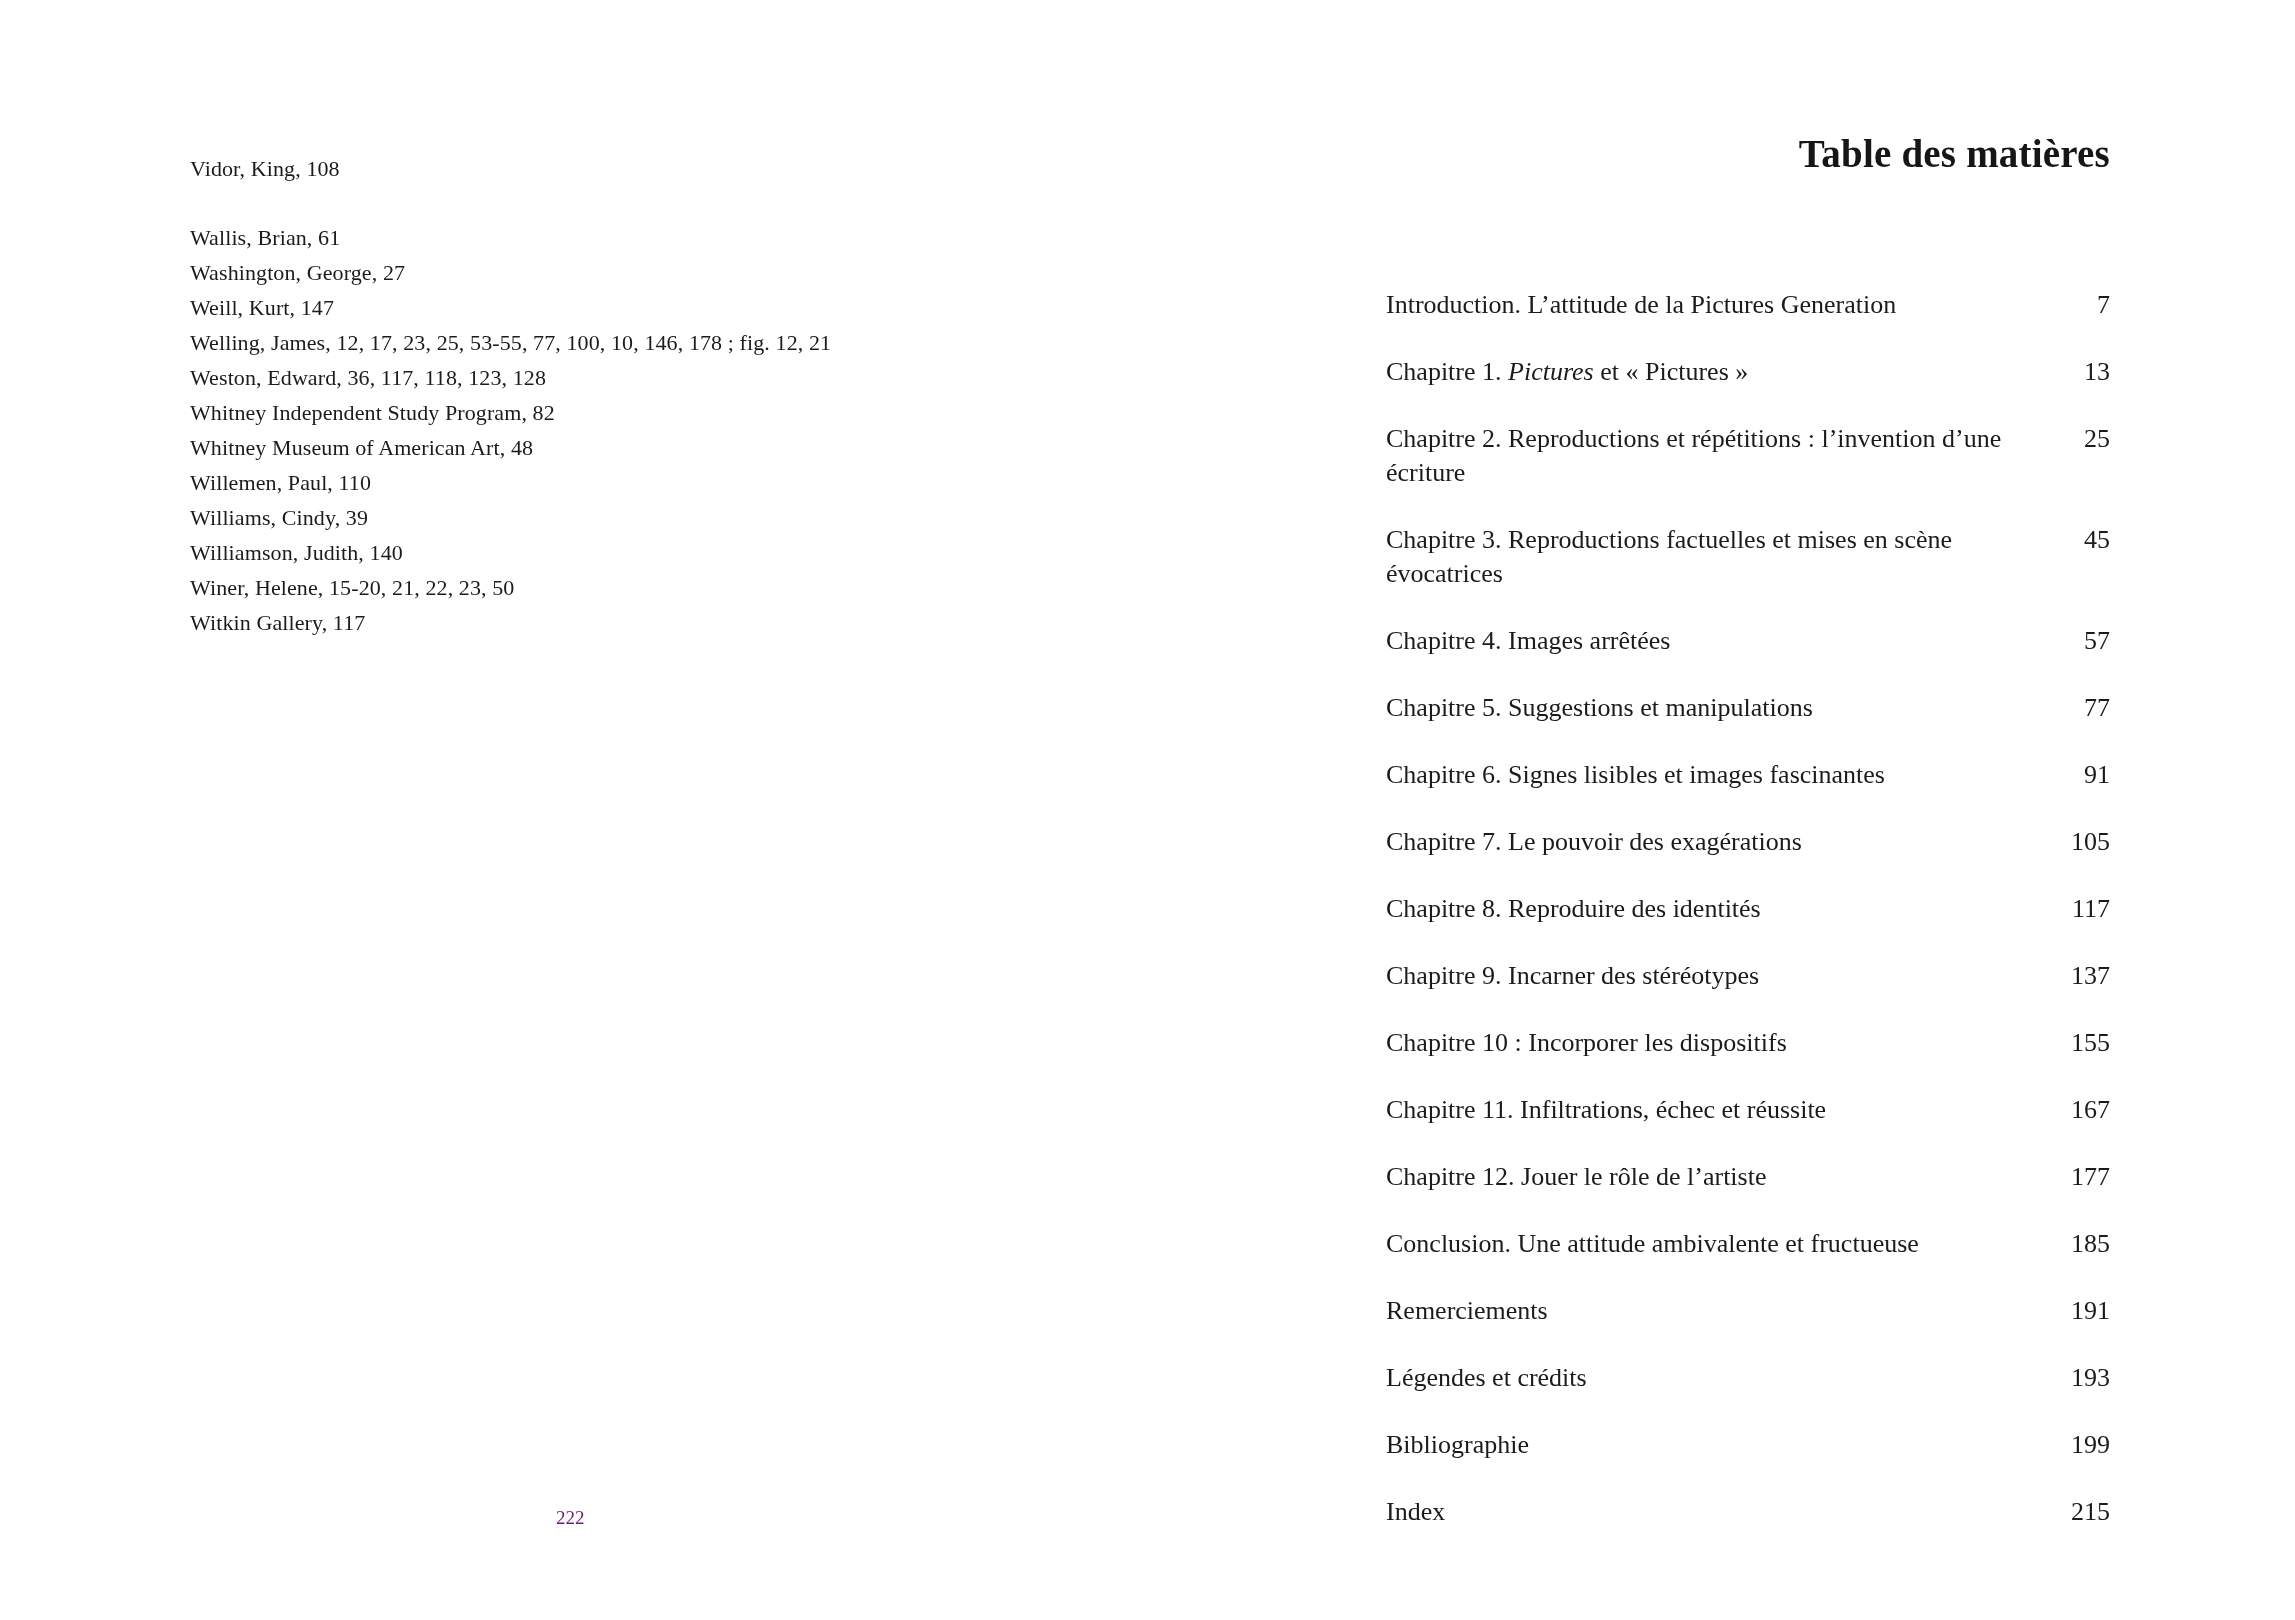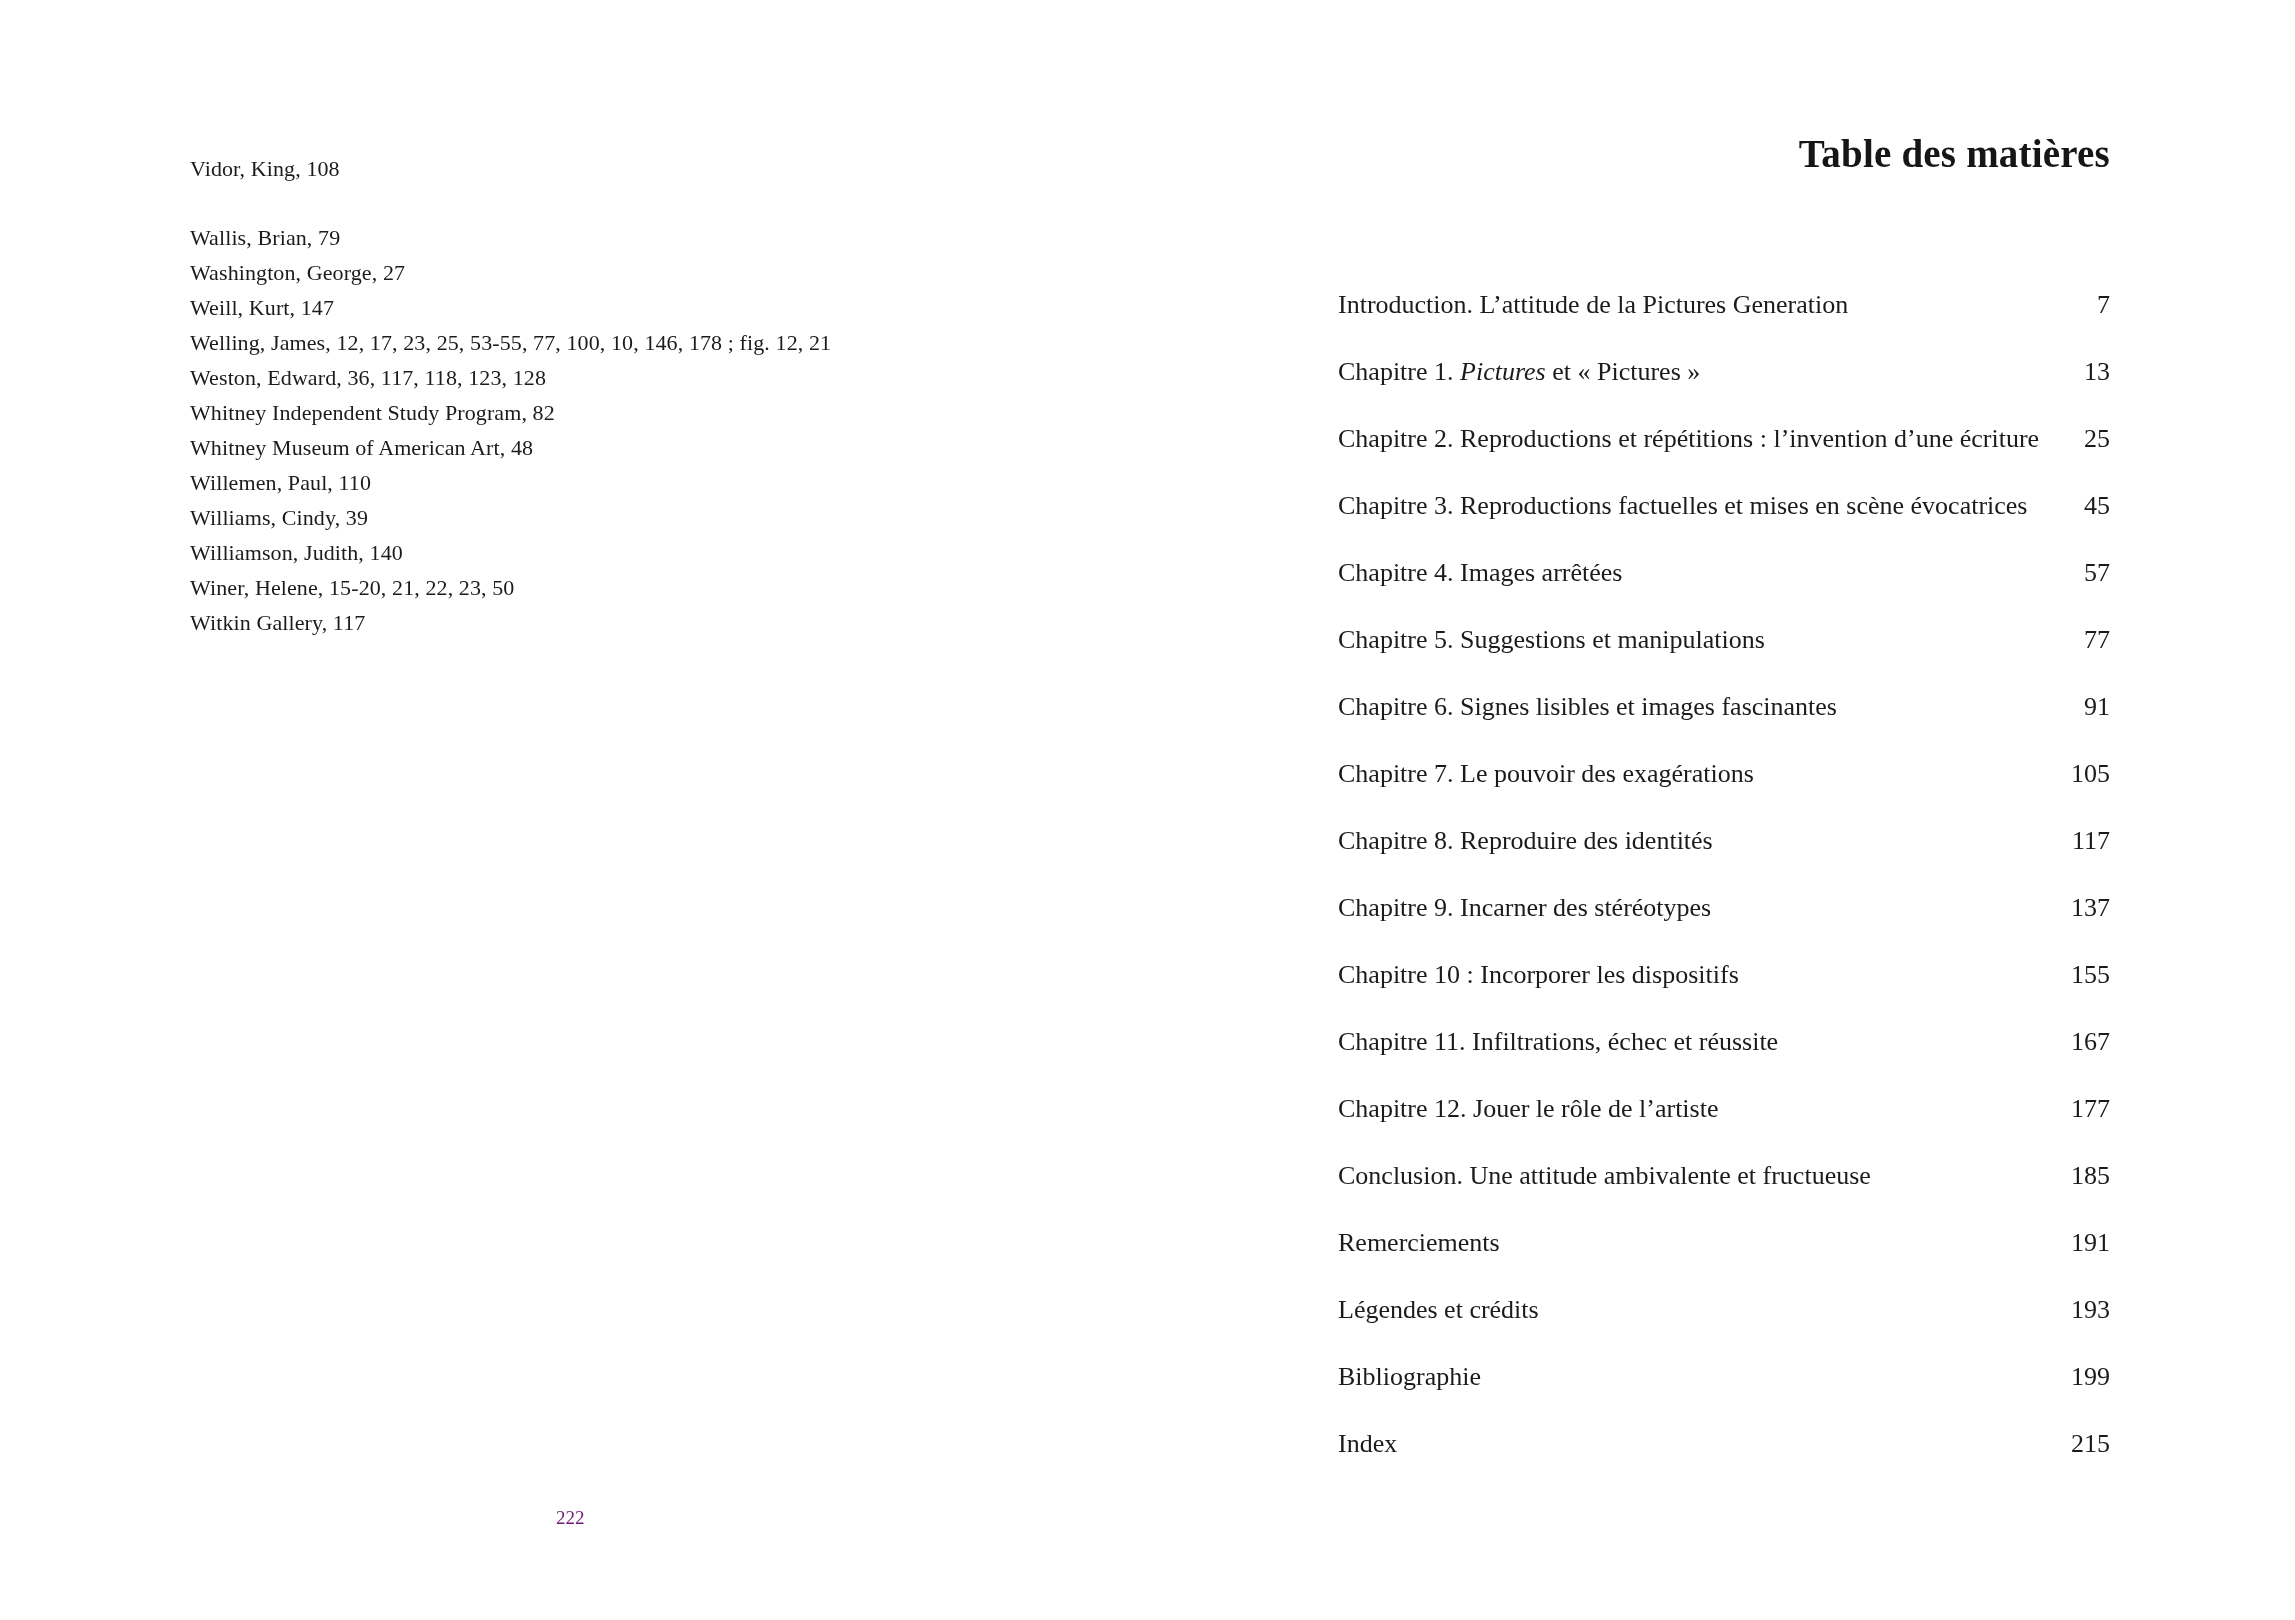--- a/index.html
+++ b/index.html
@@ -58,39 +58,40 @@
     top: 288px;
     width: 772px;
     font-size: 26px;
     line-height: 34px;
   }
   .toc-entry {
     display: flex;
     justify-content: space-between;
     align-items: flex-start;
     margin-bottom: 33px;
+    margin-left: 48px;
   }
   .toc-title {
     max-width: 720px;
   }
   .toc-page {
     text-align: right;
     min-width: 48px;
     white-space: nowrap;
   }
 </style>
 </head>
 <body>
 
 <div class="index-column">
     <div class="index-group">
       <div class="index-line">Vidor, King, 108</div>
     </div>
     <div class="index-group">
-      <div class="index-line">Wallis, Brian, 79</div>
+      <div class="index-line">Wallis, Brian, 61</div>
       <div class="index-line">Washington, George, 27</div>
       <div class="index-line">Weill, Kurt, 147</div>
       <div class="index-line">Welling, James, 12, 17, 23, 25, 53-55, 77, 100, 10, 146, 178 ; fig. 12, 21</div>
       <div class="index-line">Weston, Edward, 36, 117, 118, 123, 128</div>
       <div class="index-line">Whitney Independent Study Program, 82</div>
       <div class="index-line">Whitney Museum of American Art, 48</div>
       <div class="index-line">Willemen, Paul, 110</div>
       <div class="index-line">Williams, Cindy, 39</div>
       <div class="index-line">Williamson, Judith, 140</div>
       <div class="index-line">Winer, Helene, 15-20, 21, 22, 23, 50</div>

